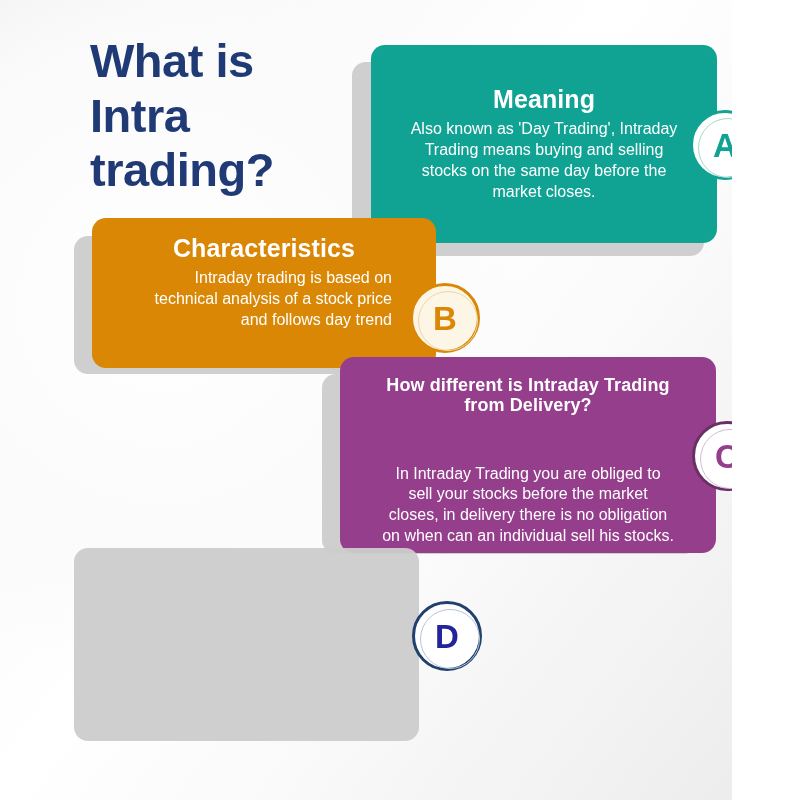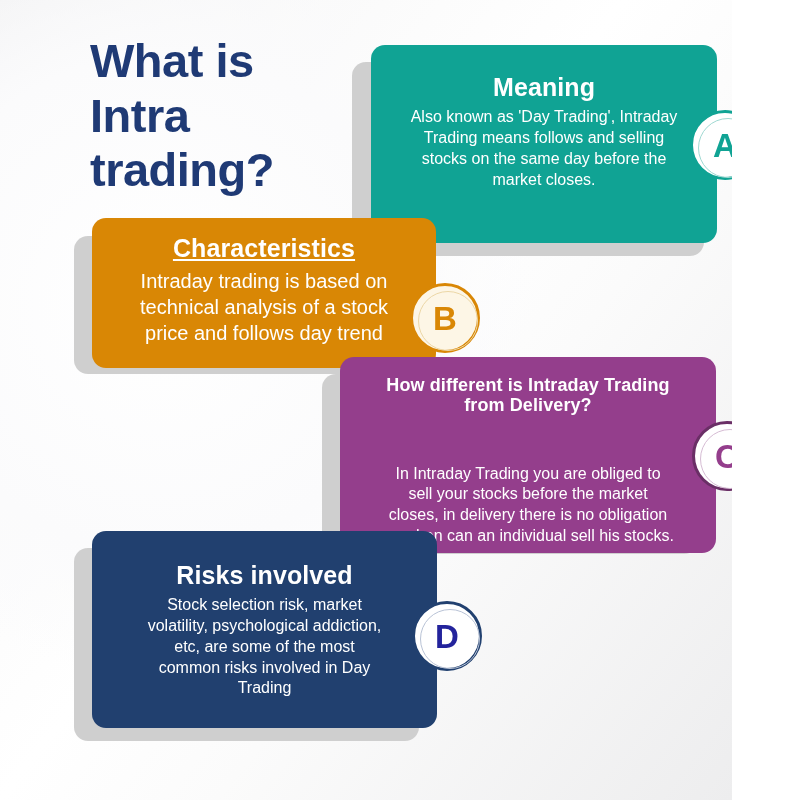--- a/index.html
+++ b/index.html
@@ -63,34 +63,34 @@
     font-weight: 400;
     line-height: 1.30;
     margin: 0;
   }
 
   
   #shadow-a { left: 352px; top: 62px; width: 352px; height: 194px; }
   #card-a {
     left: 371px; top: 45px; width: 346px; height: 198px;
     background: #10a394;
-    padding-top: 28px;
+    padding-top: 40px;
   }
   #card-a .card-title { font-size: 25px; }
   #card-a .card-body  { font-size: 16px; padding: 0 12px; }
 
   
   #shadow-b { left: 74px; top: 236px; width: 345px; height: 138px; }
   #card-b {
     left: 92px; top: 218px; width: 344px; height: 150px;
     background: #d98705;
     padding-top: 16px;
   }
-  #card-b .card-title { font-size: 25px; text-decoration: underline; }
-  #card-b .card-body  { font-size: 20px; padding: 0 18px; }
+  #card-b .card-title { font-size: 25px; }
+  #card-b .card-body  { font-size: 16px; padding: 0 18px; text-align: right; }
 
   
   #shadow-c { left: 322px; top: 374px; width: 376px; height: 180px; }
   #card-c {
     left: 340px; top: 357px; width: 376px; height: 196px;
     background: #943e8c;
     padding-top: 18px;
   }
   #card-c .card-title { font-size: 18px; padding: 0 4px; }
   #card-c .card-body  { font-size: 16px; padding: 0 16px; margin-top: 48px; }
@@ -165,21 +165,21 @@
 
 <div id="canvas">
 
   <div id="title">What is
 Intra
 trading?</div>
 
   <div class="card-shadow" id="shadow-a"></div>
   <div class="card" id="card-a">
     <p class="card-title">Meaning</p>
-    <p class="card-body">Also known as 'Day Trading', Intraday Trading means follows and selling stocks on the same day before the market closes.</p>
+    <p class="card-body">Also known as 'Day Trading', Intraday Trading means buying and selling stocks on the same day before the market closes.</p>
   </div>
   <div class="badge" id="badge-a">
     <span class="ring"></span>
     <span class="letter">A</span>
   </div>
 
   <div class="card-shadow" id="shadow-b"></div>
   <div class="card" id="card-b">
     <p class="card-title">Characteristics</p>
     <p class="card-body">Intraday trading is based on technical analysis of a stock price and follows day trend</p>
@@ -193,22 +193,18 @@
   <div class="card" id="card-c">
     <p class="card-title">How different is Intraday Trading from Delivery?</p>
     <p class="card-body">In Intraday Trading you are obliged to sell your stocks before the market closes, in delivery there is no obligation on when can an individual sell his stocks.</p>
   </div>
   <div class="badge" id="badge-c">
     <span class="ring"></span>
     <span class="letter">C</span>
   </div>
 
   <div class="card-shadow" id="shadow-d"></div>
-  <div class="card" id="card-d">
-    <p class="card-title">Risks involved</p>
-    <p class="card-body">Stock selection risk, market volatility, psychological addiction, etc, are some of the most common risks involved in Day Trading</p>
-  </div>
   <div class="badge" id="badge-d">
     <span class="ring"></span>
     <span class="letter">D</span>
   </div>
 
 </div>
 
 </body></html>

